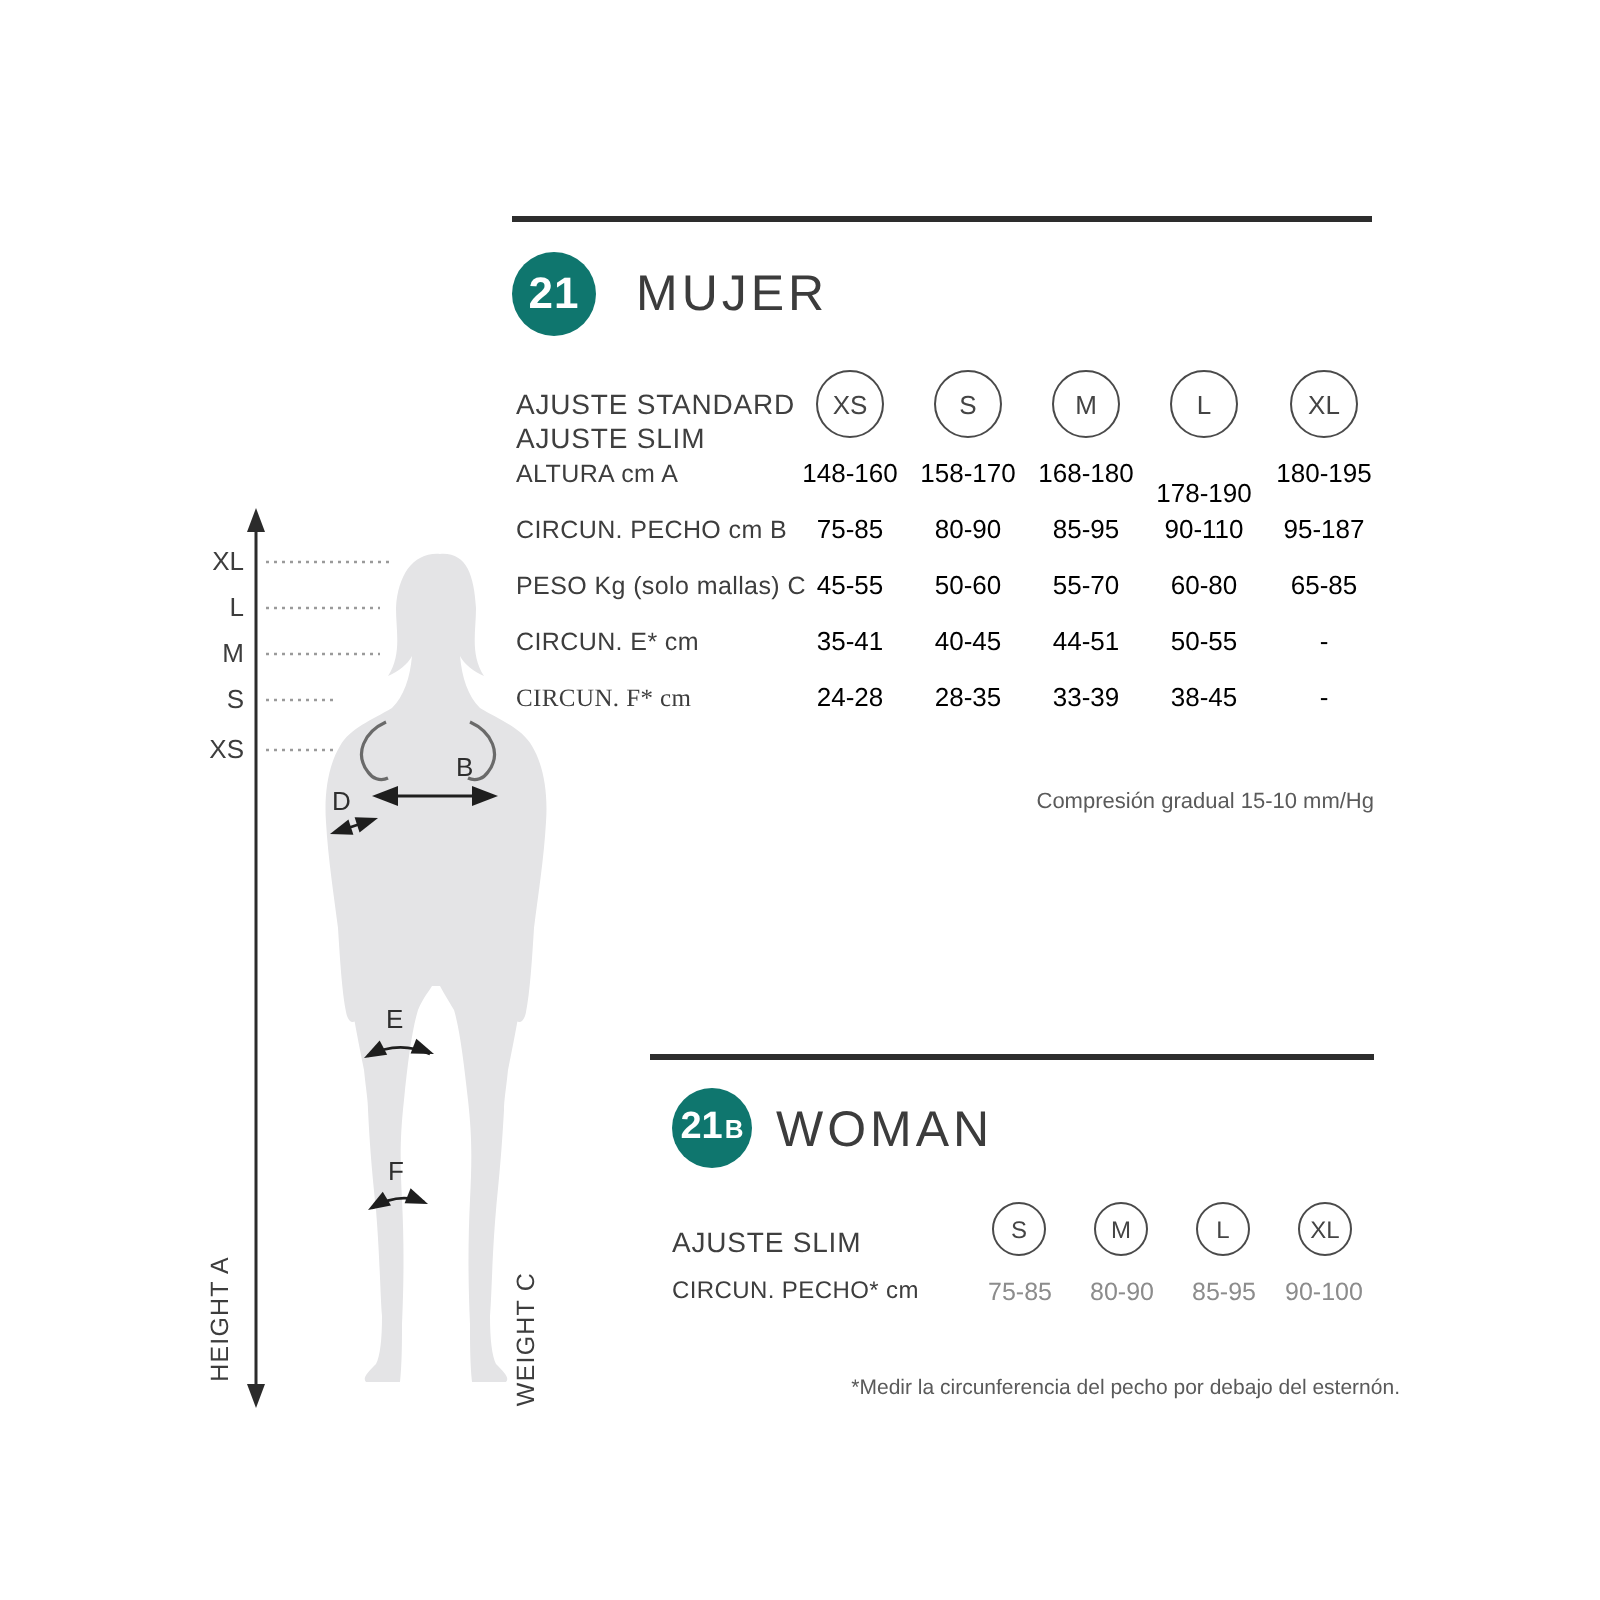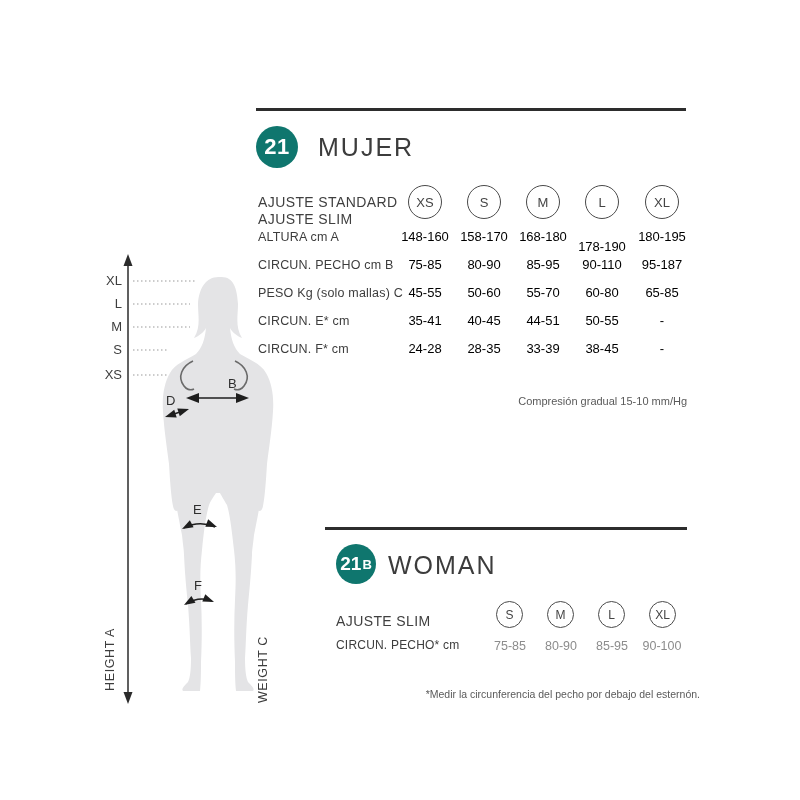--- a/index.html
+++ b/index.html
@@ -190,21 +190,21 @@
   <span class="val" style="left:570px;top:284px;">60-80</span>
   <span class="val" style="left:630px;top:284px;">65-85</span>
 
   <div class="rowlabel" style="top:312px;">CIRCUN. E* cm</div>
   <span class="val" style="left:393px;top:312px;">35-41</span>
   <span class="val" style="left:452px;top:312px;">40-45</span>
   <span class="val" style="left:511px;top:312px;">44-51</span>
   <span class="val" style="left:570px;top:312px;">50-55</span>
   <span class="val" style="left:630px;top:312px;">-</span>
 
-  <div class="rowlabel" style="top:340px;">CIRCUN. F* cm</div>
+  <div class="rowlabel" style="top:340px;font-family:Liberation Serif, serif;">CIRCUN. F* cm</div>
   <span class="val" style="left:393px;top:340px;">24-28</span>
   <span class="val" style="left:452px;top:340px;">28-35</span>
   <span class="val" style="left:511px;top:340px;">33-39</span>
   <span class="val" style="left:570px;top:340px;">38-45</span>
   <span class="val" style="left:630px;top:340px;">-</span>
 
   <div class="footnote" style="left:400px;top:394px;width:287px;">Compresión gradual 15-10 mm/Hg</div>
 
   <div class="rule" style="left:325px;top:527px;width:362px;"></div>
 

